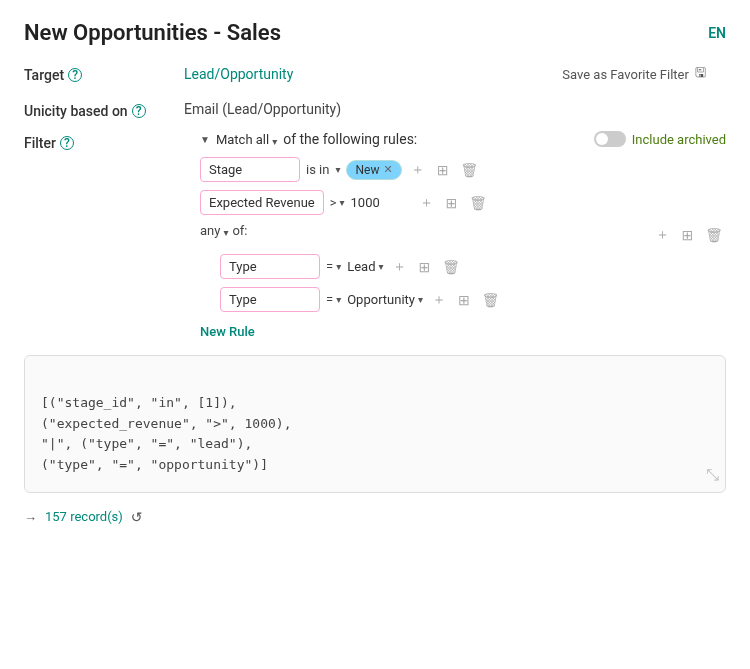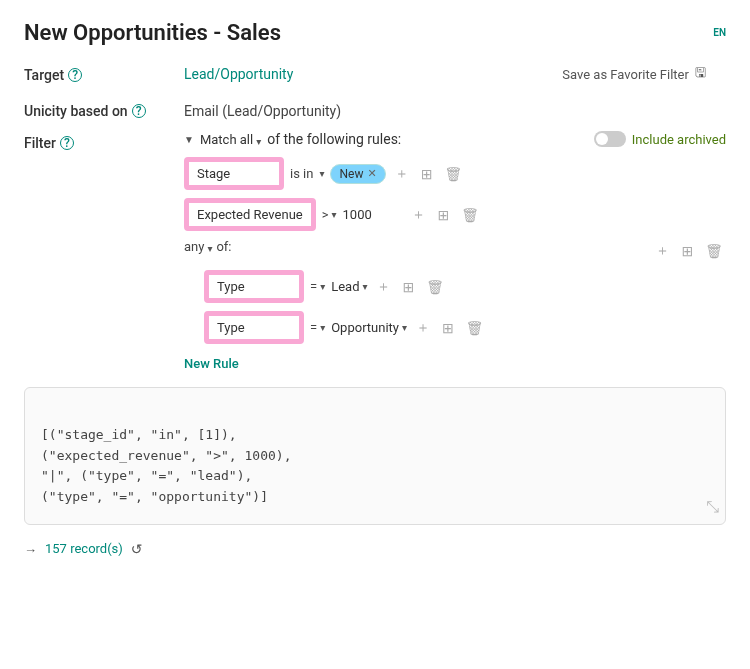--- a/index.html
+++ b/index.html
@@ -19,25 +19,25 @@
       margin-bottom: 18px;
     }
     .page-title {
       font-size: 22px;
       font-weight: 600;
       color: #222;
     }
     .lang-badge {
       color: #00897b;
       font-weight: 600;
-      font-size: 10px;
+      font-size: 14px;
     }
     .field-row {
       display: flex;
-      align-items: flex-end;
+      align-items: flex-start;
       margin-bottom: 12px;
     }
     .field-label {
       color: #333;
       font-weight: 500;
       min-width: 160px;
       padding-top: 2px;
       display: flex;
       align-items: center;
       gap: 4px;
@@ -69,21 +69,21 @@
       gap: 6px;
       color: #555;
       cursor: pointer;
       font-size: 13px;
       margin-left: auto;
       padding-right: 20px;
     }
     .filter-section {
       display: flex;
       align-items: flex-start;
-      gap: 0;
+      gap: 16px;
     }
     .filter-label {
       min-width: 160px;
       font-weight: 500;
       display: flex;
       align-items: center;
       gap: 4px;
       padding-top: 4px;
     }
     .filter-content {
@@ -133,21 +133,21 @@
       left: 2px;
       transition: left 0.2s;
     }
     .rule-row {
       display: flex;
       align-items: center;
       gap: 6px;
       margin-bottom: 8px;
     }
     .rule-field {
-      border: 5px solid #f9a8d4;
+      border: 1px solid #f9a8d4;
       border-radius: 4px;
       padding: 4px 8px;
       font-size: 13px;
       min-width: 100px;
       background: #fff;
       color: #333;
     }
     .rule-op {
       font-size: 13px;
       color: #444;

